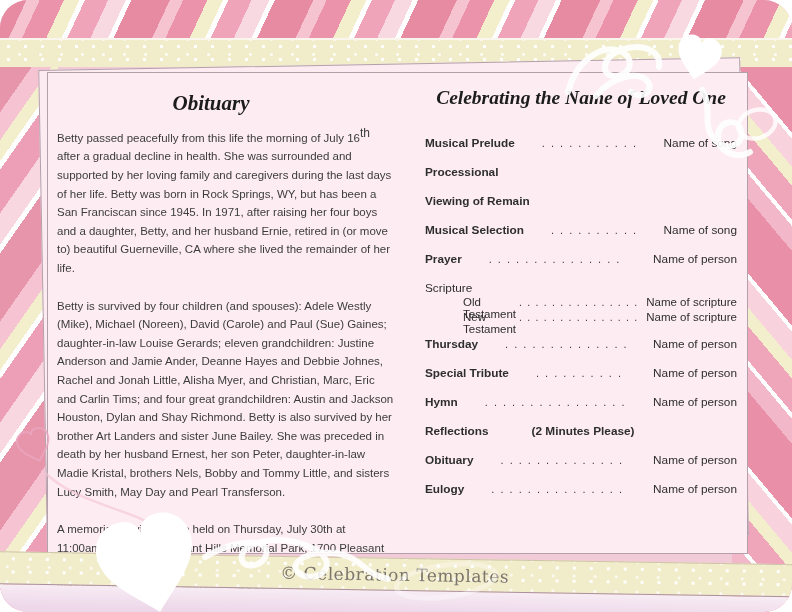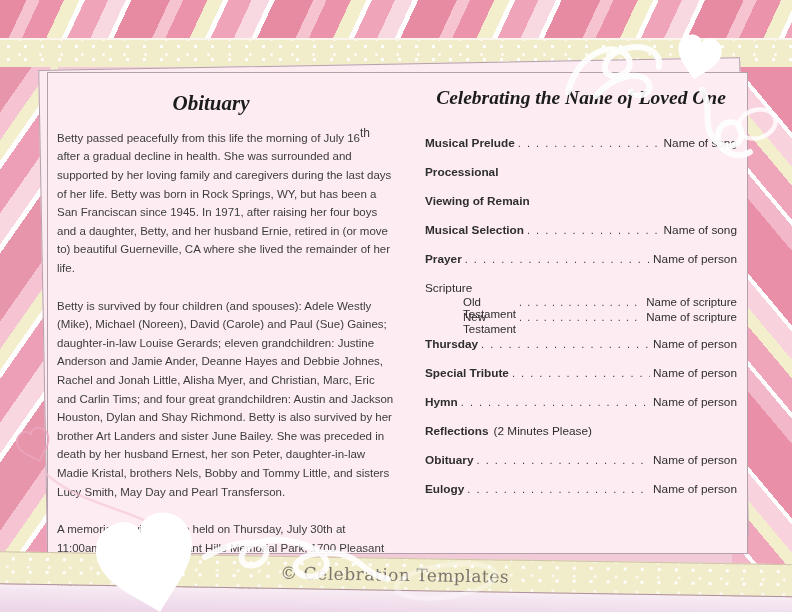--- a/index.html
+++ b/index.html
@@ -1,19 +1,20 @@
 <!DOCTYPE html>
 <html><head>
 <meta charset="utf-8">
 <style>
   html,body { margin:0; padding:0; }
   .page {
     position:relative; width:792px; height:612px; overflow:hidden;
     background:#f2cbd8;
     font-family:"Liberation Sans", sans-serif;
+    border-radius:28px;
   }
   
   .stripe-top {
     position:absolute; left:0; top:0; width:792px; height:38px; z-index:3;
     border-bottom:2px solid #faf6ee;
     background:repeating-linear-gradient(115deg,
       #e78ba3 0px,#e78ba3 24px,
       #f6c3d1 24px,#f6c3d1 36px,
       #ea93ab 36px,#ea93ab 58px,
       #f3eecb 58px,#f3eecb 72px,
@@ -62,25 +63,25 @@
     background:#fdedf2; border:1px solid #b4a0ab;
   }
   
   .col-left { position:absolute; left:9px; top:18px; width:338px; }
   .col-left h2 { margin:0 30px 8px 0; text-align:center; font:italic 700 21px "Liberation Serif", serif; color:#1c1c1c; }
   .col-left p { margin:0 0 19px 0; font-size:11.5px; line-height:18.6px; color:#3c3c3c; }
   .col-left sup { font-size:12px; }
   
   .col-right { position:absolute; left:377px; top:14px; width:312px; color:#2e2e2e; }
   .col-right h2 { margin:0 0 27px 0; text-align:center; font:italic 700 19.5px "Liberation Serif", serif; color:#1c1c1c; }
-  .prow { display:flex; align-items:baseline; height:18px; margin-bottom:11px; font-size:11.8px; }
+  .prow { display:flex; align-items:baseline; height:18px; margin-bottom:11px; font-size:11.8px;gap:24px; }
   .plabel { font-weight:700; white-space:nowrap; }
   .dots { flex:1 1 auto; overflow:hidden; white-space:nowrap; margin:0 3px; letter-spacing:1.5px; font-size:11px; color:#3c3c3c; }
   .pvalue { white-space:nowrap; }
-  .note { margin-left:5px; font-weight:400; }
+  .note { margin-left:19px; font-weight:700; }
   .scripture-block { margin-bottom:12px; }
   .scripture-block .shead { height:15px; font-size:11.8px; font-weight:400; }
   .subrow { display:flex; align-items:baseline; height:14.5px; margin-left:38px; font-size:11.5px;justify-content:center; }
   .subrow .dots { letter-spacing:1.2px; font-size:10.5px; }
   
   .footer-wrap { position:absolute; left:-12px; top:551px; width:840px; z-index:8;
     transform-origin:0 0; transform:rotate(0.95deg); }
   .dotted-band.footer { position:relative; height:31px; border-top:1px solid #cfc3a8; border-bottom:1px solid #ad8fa0;
     display:flex; align-items:center; justify-content:center; }
   .copyright { font-family:"DejaVu Serif", serif; font-size:17px; color:#7b756c; letter-spacing:.5px; padding-right:26px; }

